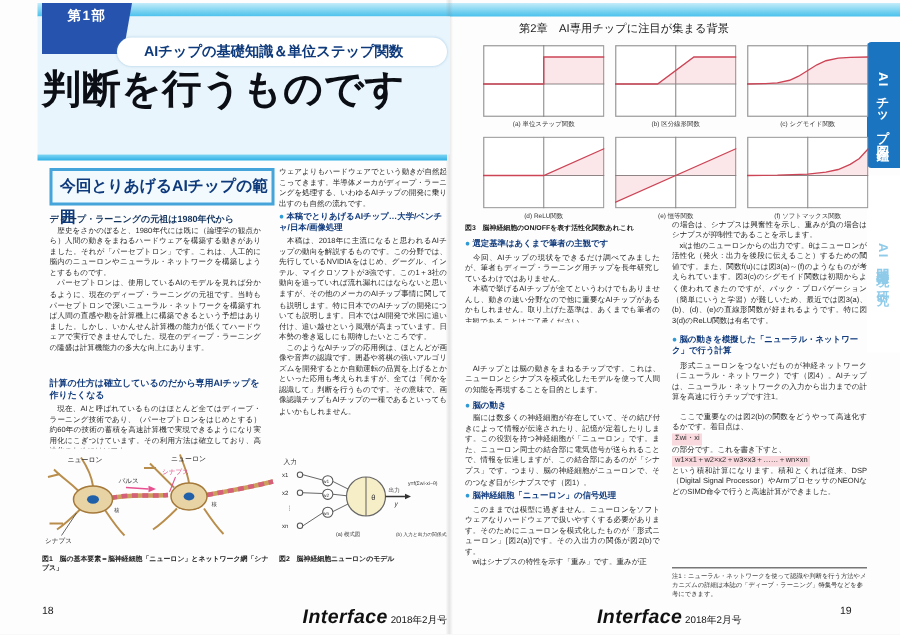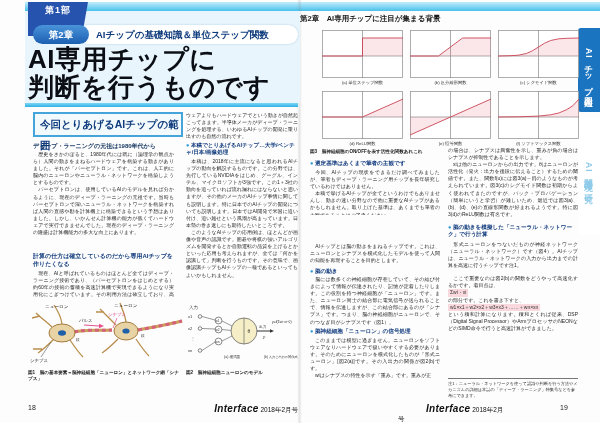--- a/index.html
+++ b/index.html
@@ -29,49 +29,47 @@
   
   .body-txt{font-size:5px;line-height:1.42;text-align:justify;color:#262626;overflow:hidden;}
   .lead{font-size:6px;font-weight:bold;color:#12335e;}
   .subhead{font-size:6px;font-weight:bold;color:#123c7e;line-height:1.25;}
   .bullet-head{font-size:5.6px;font-weight:bold;color:#123c7e;line-height:1.3;}
   .bullet-head::before{content:"● ";color:#2f9ad6;}
   .caption{font-size:4.6px;font-weight:bold;color:#222;line-height:1.35;}
   .formula{display:inline-block;background:#f9d9de;color:#333;font-size:5px;padding:0 2px;line-height:1.5;}
   .footnote{font-size:4.2px;color:#333;line-height:1.4;border-top:1px solid #777;padding-top:2px;}
   
-  .rp-header{left:300px;top:14px;width:260px;text-align:left;font-size:7.5px;font-weight:bold;color:#1a1a1a;}
+  .rp-header{left:286px;top:14px;width:260px;text-align:center;font-size:7.5px;font-weight:normal;color:#1a1a1a;}
   .tab{left:578px;width:22px;writing-mode:vertical-rl;text-align:center;font-weight:bold;
        font-size:8.5px;letter-spacing:1px;}
   .tab1{top:28px;height:84px;background:#1a74c0;color:#fff;border-radius:3px 0 0 3px;line-height:22px;}
   .tab2{top:117px;height:118px;background:#fff;color:#8fcbe9;line-height:22px;}
   
   .chartbox{width:81px;height:48px;}
   .chart-label{width:81px;font-size:4.3px;color:#333;text-align:center;}
   .page-div{left:297px;top:0;width:5px;height:423px;background:linear-gradient(90deg,rgba(0,0,0,0),rgba(120,120,120,.18),rgba(0,0,0,0));}
   .footer-num{font-size:7px;color:#222;}
   .footer-logo{font-size:6.5px;color:#111;}
-  .footer-logo b{font-size:10px;font-style:italic;letter-spacing:.3px;margin-left:28px;}
+  .footer-logo b{font-size:13px;font-style:italic;letter-spacing:.3px;}
   svg text{font-family:"Liberation Sans","DejaVu Sans",sans-serif;}
 </style>
 </head>
 <body>
 
 <div class="spread">
 
   <div class="abs band"></div>
   <div class="abs page-div"></div>
 
   <div class="abs lp-panel"></div>
   <div class="abs part-badge">第1部</div>
   <div class="abs sub-strip"></div>
-  <div class="abs chap-badge">第2章</div>
   <div class="abs sub-label">AIチップの基礎知識＆単位ステップ関数</div>
   <div class="abs main-title">
-    <div>AI専用チップに</div>
     <div>判断を行うものです</div>
   </div>
   <div class="abs title-rule"></div>
 
   <div class="abs hbox hbox1">今回とりあげるAIチップの範囲</div>
 
   <div class="abs lead" style="left:33px;top:142px;width:141px;">ディープ・ラーニングの元祖は1980年代から</div>
   <div class="abs body-txt" style="left:33px;top:151px;width:141px;height:100px;">
     <div>　歴史をさかのぼると、1980年代には既に（論理学の観点から）人間の動きをまねるハードウェアを構築する動きがありました。それが「パーセプトロン」です。これは、人工的に脳内のニューロンやニューラル・ネットワークを構築しようとするものです。</div>
     <div>　パーセプトロンは、使用しているAIのモデルを見れば分かるように、現在のディープ・ラーニングの元祖です。当時もパーセプトロンで深いニューラル・ネットワークを構築すれば人間の直感や勘を計算機上に構築できるという予想はありました。しかし、いかんせん計算機の能力が低くてハードウェアで実行できませんでした。現在のディープ・ラーニングの隆盛は計算機能力の多大な向上にあります。</div>

